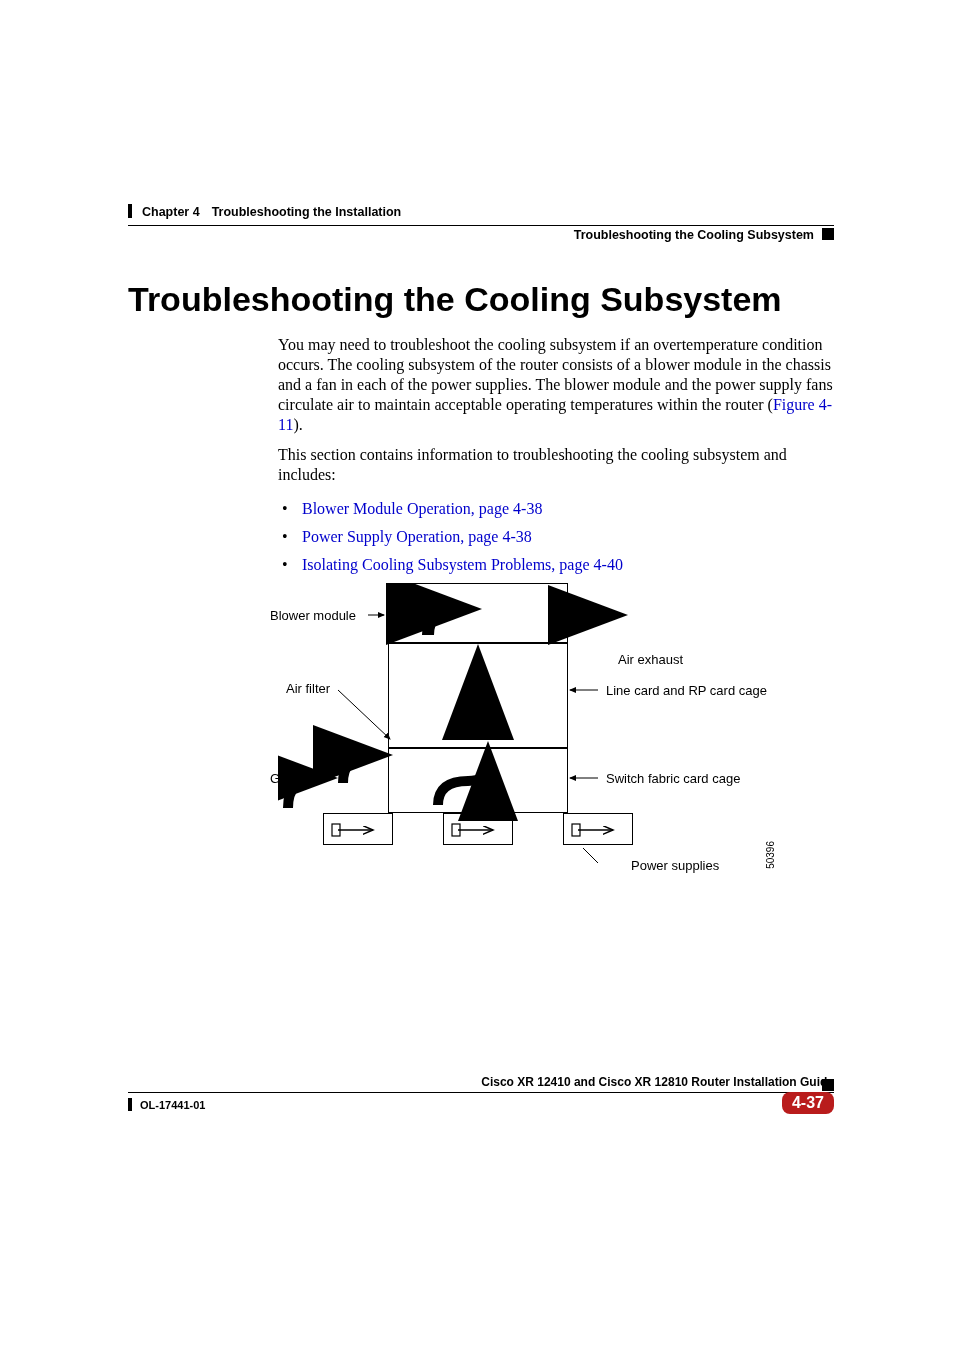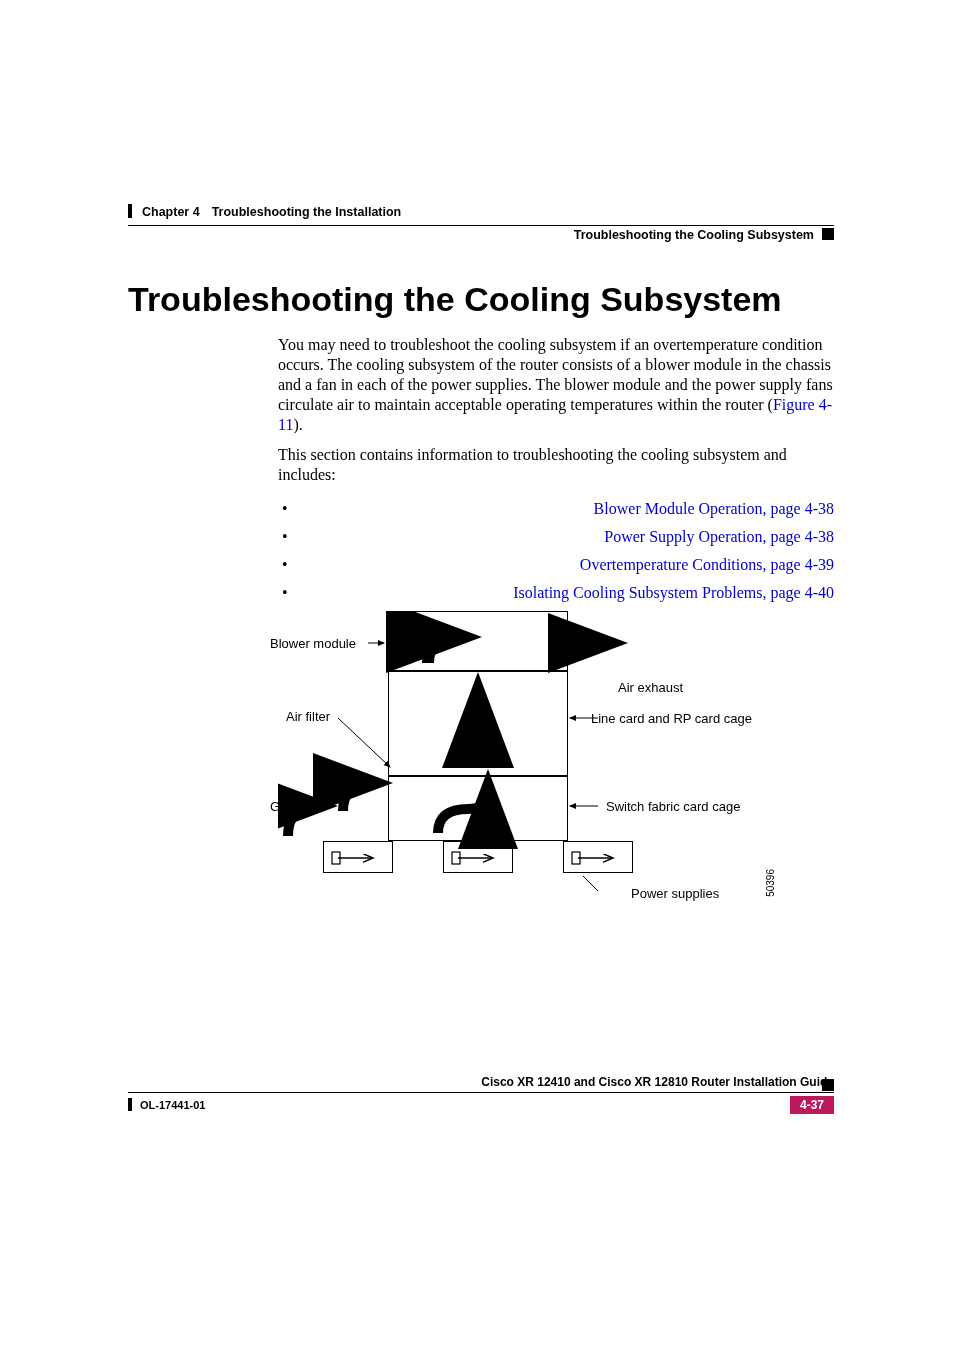--- a/index.html
+++ b/index.html
@@ -67,21 +67,20 @@
       line-height: 1.25;
       color: #000;
     }
     .para1 { margin-bottom: 10px; }
     .para2 { margin-bottom: 14px; }
     .bullet-list { list-style: none; }
     .bullet-list li {
       position: relative;
       padding-left: 24px;
       margin-bottom: 8px;
-      text-align: right;
     }
     .bullet-list li::before {
       content: "•";
       position: absolute;
       left: 4px;
       top: 0;
       font-size: 16px;
       color: #000;
     }
     .link { color: #0000cc; }
@@ -137,26 +136,27 @@
       bottom: 240px;
       left: 140px;
       font-family: Arial, Helvetica, sans-serif;
       font-weight: bold;
       font-size: 11px;
     }
     .footer-page-box {
       position: absolute;
       bottom: 237px;
       right: 120px;
-      background: #be185d;
+      background: #b91c1c;
       color: #fff;
       font-family: Arial, Helvetica, sans-serif;
       font-weight: bold;
-      font-size: 12px;
+      font-size: 16px;
       padding: 2px 10px;
+      border-radius: 8px;
     }
     .footer-end-box {
       position: absolute;
       bottom: 260px;
       right: 120px;
       width: 12px;
       height: 12px;
       background: #000;
     }
     .vert-text {
@@ -180,21 +180,20 @@
 <h1 class="main-heading">Troubleshooting the Cooling Subsystem</h1>
 
 <div class="body">
   <p class="para1">
     <span>You may need to troubleshoot the cooling subsystem if an overtemperature condition occurs. The cooling subsystem of the router consists of a blower module in the chassis and a fan in each of the power supplies. The blower module and the power supply fans circulate air to maintain acceptable operating temperatures within the router (</span><span class="link">Figure 4-11</span><span>).</span>
   </p>
   <p class="para2">This section contains information to troubleshooting the cooling subsystem and includes:</p>
   <ul class="bullet-list">
     <li><span class="link">Blower Module Operation, page 4-38</span></li>
     <li><span class="link">Power Supply Operation, page 4-38</span></li>
-    <li><span class="link">Overtemperature Conditions, page 4-39</span></li>
     <li><span class="link">Isolating Cooling Subsystem Problems, page 4-40</span></li>
   </ul>
 
 
   <div class="figure-wrap">
 
     <div class="diagram-box" style="left:110px; top:0; width:180px; height:60px;"></div>
     <div class="diagram-box" style="left:110px; top:60px; width:180px; height:105px;"></div>
     <div class="diagram-box" style="left:110px; top:165px; width:180px; height:65px;"></div>
     <div class="diagram-box" style="left:45px; top:230px; width:70px; height:32px;"></div>
@@ -242,21 +241,21 @@
 
       <rect x="54" y="241" width="8" height="12" fill="none" stroke="#000" stroke-width="1.2"></rect>
       <rect x="174" y="241" width="8" height="12" fill="none" stroke="#000" stroke-width="1.2"></rect>
       <rect x="294" y="241" width="8" height="12" fill="none" stroke="#000" stroke-width="1.2"></rect>
     </svg>
 
     <div class="lbl" style="left:-8px; top:25px;">Blower module</div>
     <div class="lbl" style="left:8px; top:98px;">Air filter</div>
     <div class="lbl" style="left:-8px; top:188px;">Guide air</div>
     <div class="lbl" style="left:340px; top:25px;margin-top:44px;">Air exhaust</div>
-    <div class="lbl" style="left:313px; top:100px;">Line card and RP card cage</div>
+    <div class="lbl" style="left:328px; top:100px;">Line card and RP card cage</div>
     <div class="lbl" style="left:328px; top:188px;text-align:right;">Switch fabric card cage</div>
     <div class="lbl" style="left:325px; top:275px;margin-left:28px;">Power supplies</div>
     <div class="vert-text" style="left:487px; top:258px;">50396</div>
   </div>
 </div>
 
 <div class="footer-guide">Cisco XR 12410 and Cisco XR 12810 Router Installation Guide</div>
 <div class="footer-rule"></div>
 <div class="footer-end-box"></div>
 <div class="footer-left-bar"></div>

